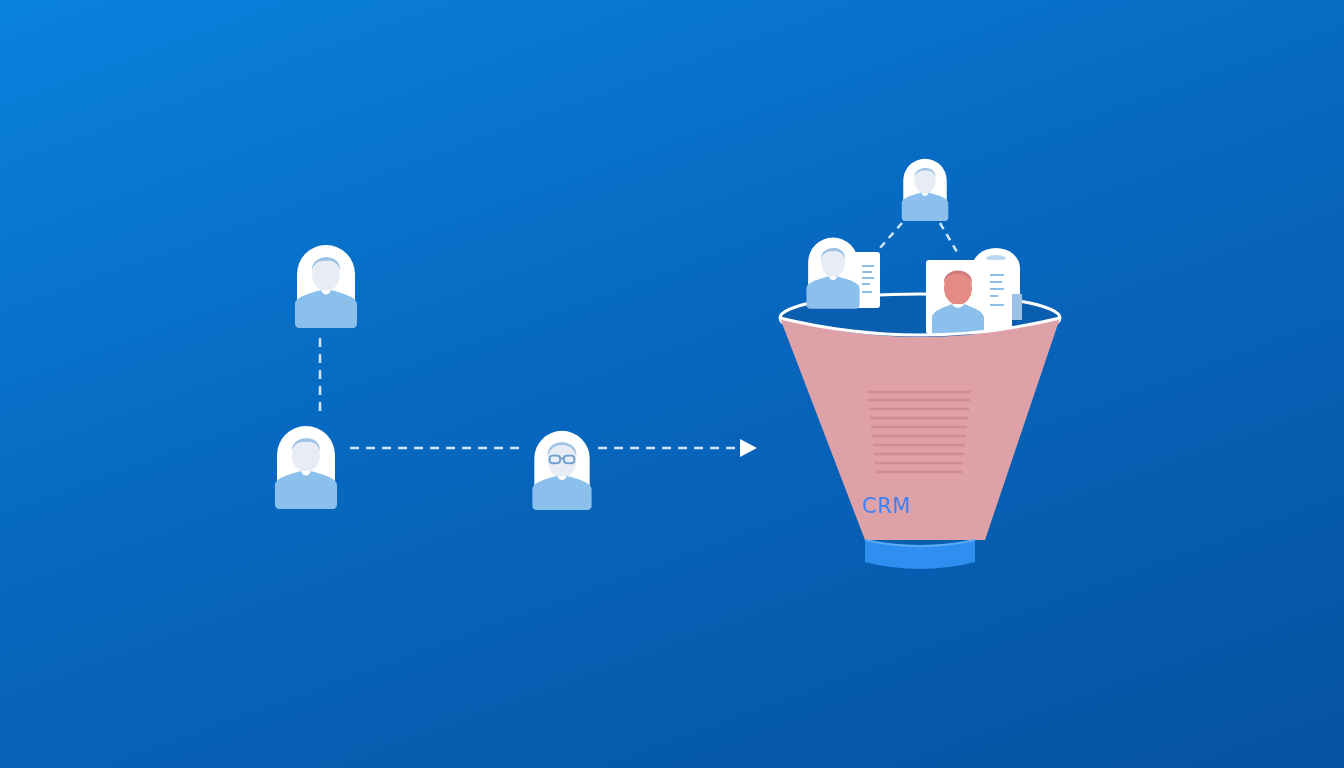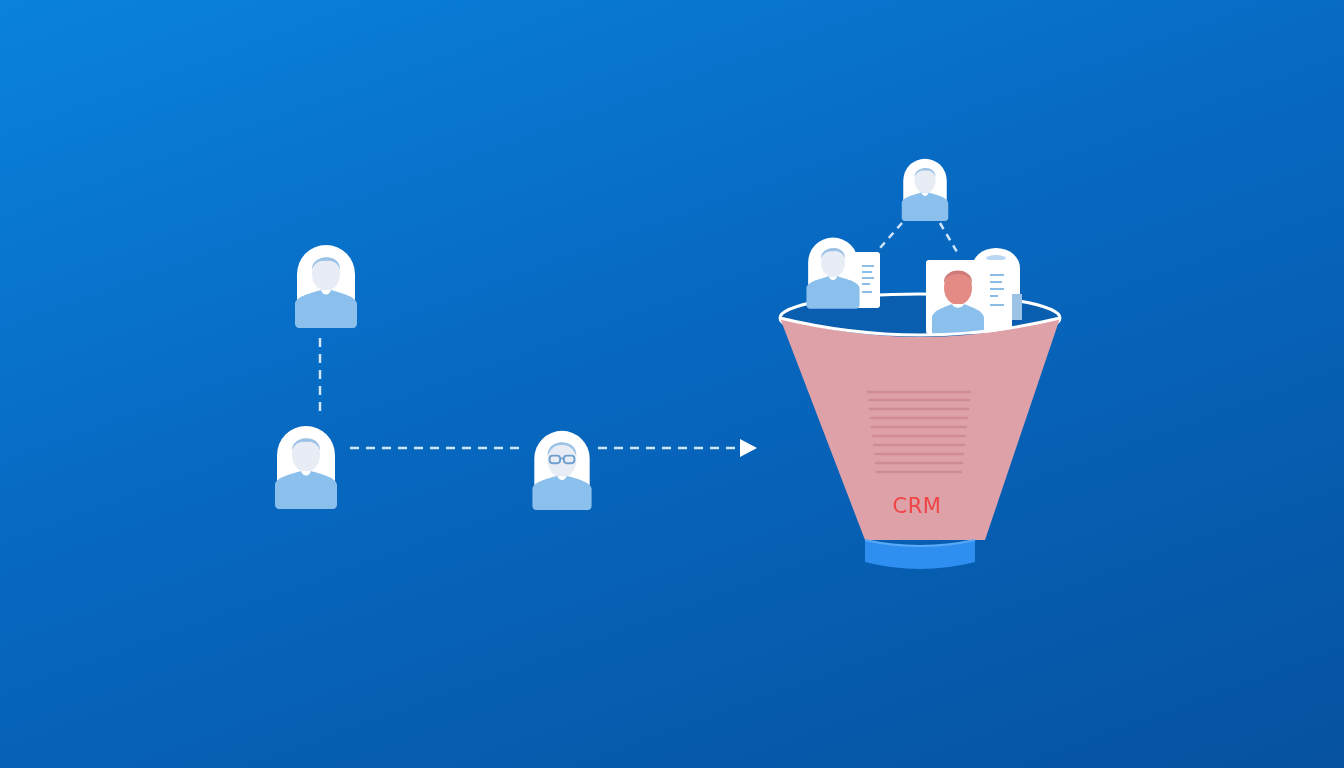--- a/index.html
+++ b/index.html
@@ -3,22 +3,22 @@
 <meta charset="utf-8">
 <style>
   html, body { margin: 0; padding: 0; }
   body {
     width: 1344px; height: 768px; overflow: hidden; position: relative;
     background: linear-gradient(160deg, #0a82dc 0%, #0768c0 45%, #0652a0 100%);
     font-family: "DejaVu Sans", sans-serif;
   }
   .canvas { position: absolute; left: 0; top: 0; width: 1344px; height: 768px; }
   .crm-label {
-    position: absolute; left: 862px; top: 494px; width: 110px; text-align: center;
-    font-family: "DejaVu Sans", sans-serif; font-size: 21px; color: #ef4444; letter-spacing: 0.5px;
+    position: absolute; left: 862px; top: 494px; width: 110px; 
+    font-family: "DejaVu Sans", sans-serif; font-size: 21px; color: #3b82f6; letter-spacing: 0.5px;
   }
 </style>
 </head>
 <body>
 
 <svg class="canvas" viewBox="0 0 1344 768" xmlns="http://www.w3.org/2000/svg">
   <defs>
     <symbol id="person" viewBox="0 0 70 88">
       <path d="M6 34 A29 29 0 0 1 64 34 L64 70 L6 70 Z" fill="#ffffff"></path>
       <ellipse cx="35" cy="34" rx="14" ry="17" fill="#e8edf5"></ellipse>

